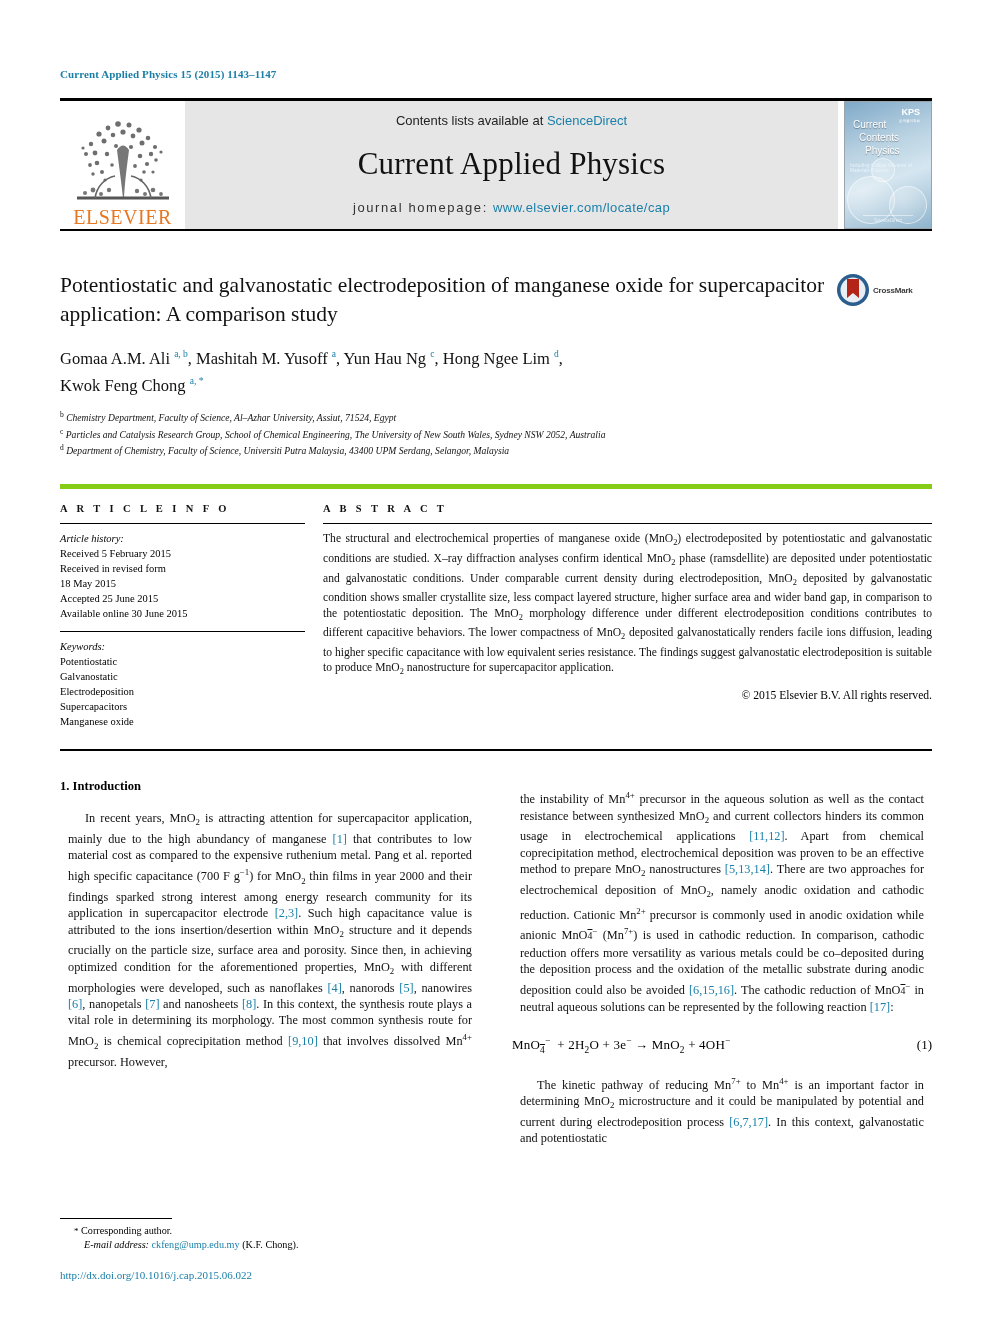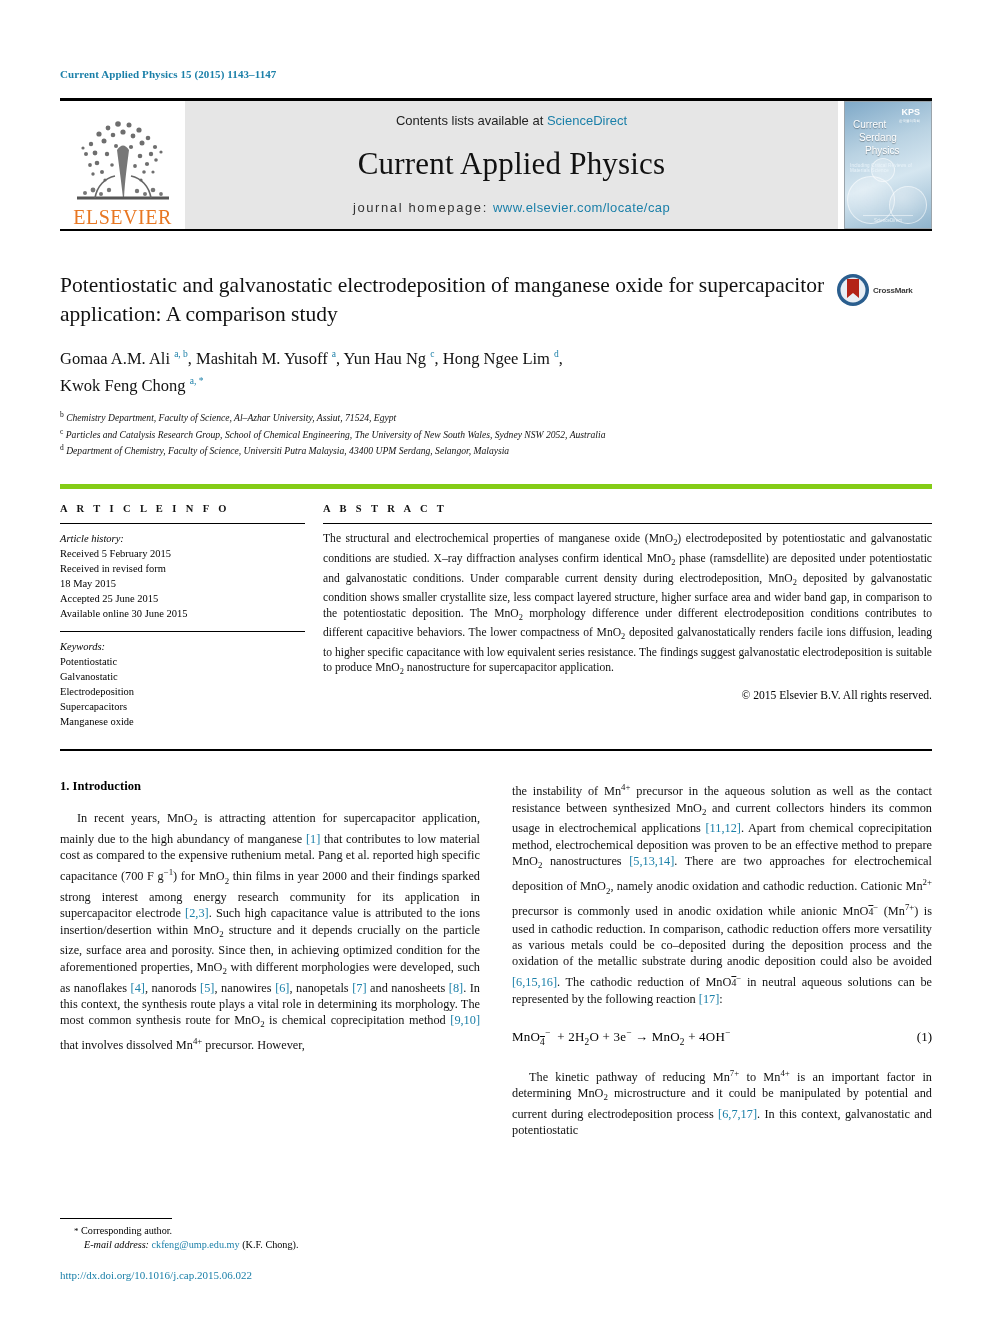--- a/index.html
+++ b/index.html
@@ -267,21 +267,21 @@
     margin-top: 20px;
   }
   .two-col {
     margin-top: 28px;
     display: flex;
     gap: 32px;
     position: relative;
   }
   .col { width: 420px; flex: 0 0 420px; }
   .col p {
-    margin: 0;
+    margin: 8px;
     font-size: 12.3px;
     line-height: 16.4px;
     text-align: justify;
     color: #111;
   }
   .col p.indent { text-indent: 17px; }
   h2.secnum {
     font-size: 12.6px;
     font-weight: bold;
     margin: 0 0 16px 0;
@@ -412,21 +412,21 @@
     <div class="cover-thumb">
       <div class="cover-bubble" style="width:46px;height:46px;left:2px;top:74px;"></div>
       <div class="cover-bubble" style="width:36px;height:36px;left:44px;top:84px;"></div>
       <div class="cover-bubble" style="width:22px;height:22px;left:26px;top:56px;"></div>
       <div class="cover-kps">
         <span>KPS</span>
         <small>한국물리학회</small>
       </div>
       <div class="cover-txt">
         <div>Current</div>
-        <div style="padding-left:6px">Serdang</div>
+        <div style="padding-left:6px">Contents</div>
         <div style="padding-left:12px">Physics</div>
       </div>
       <div class="cover-sub">Including Critical Reviews of Materials Science</div>
       <div class="cover-foot">ScienceDirect</div>
     </div>
   </div>
   <div class="masthead-rule"></div>
 
   <div class="title-block">
     <div class="crossmark">

